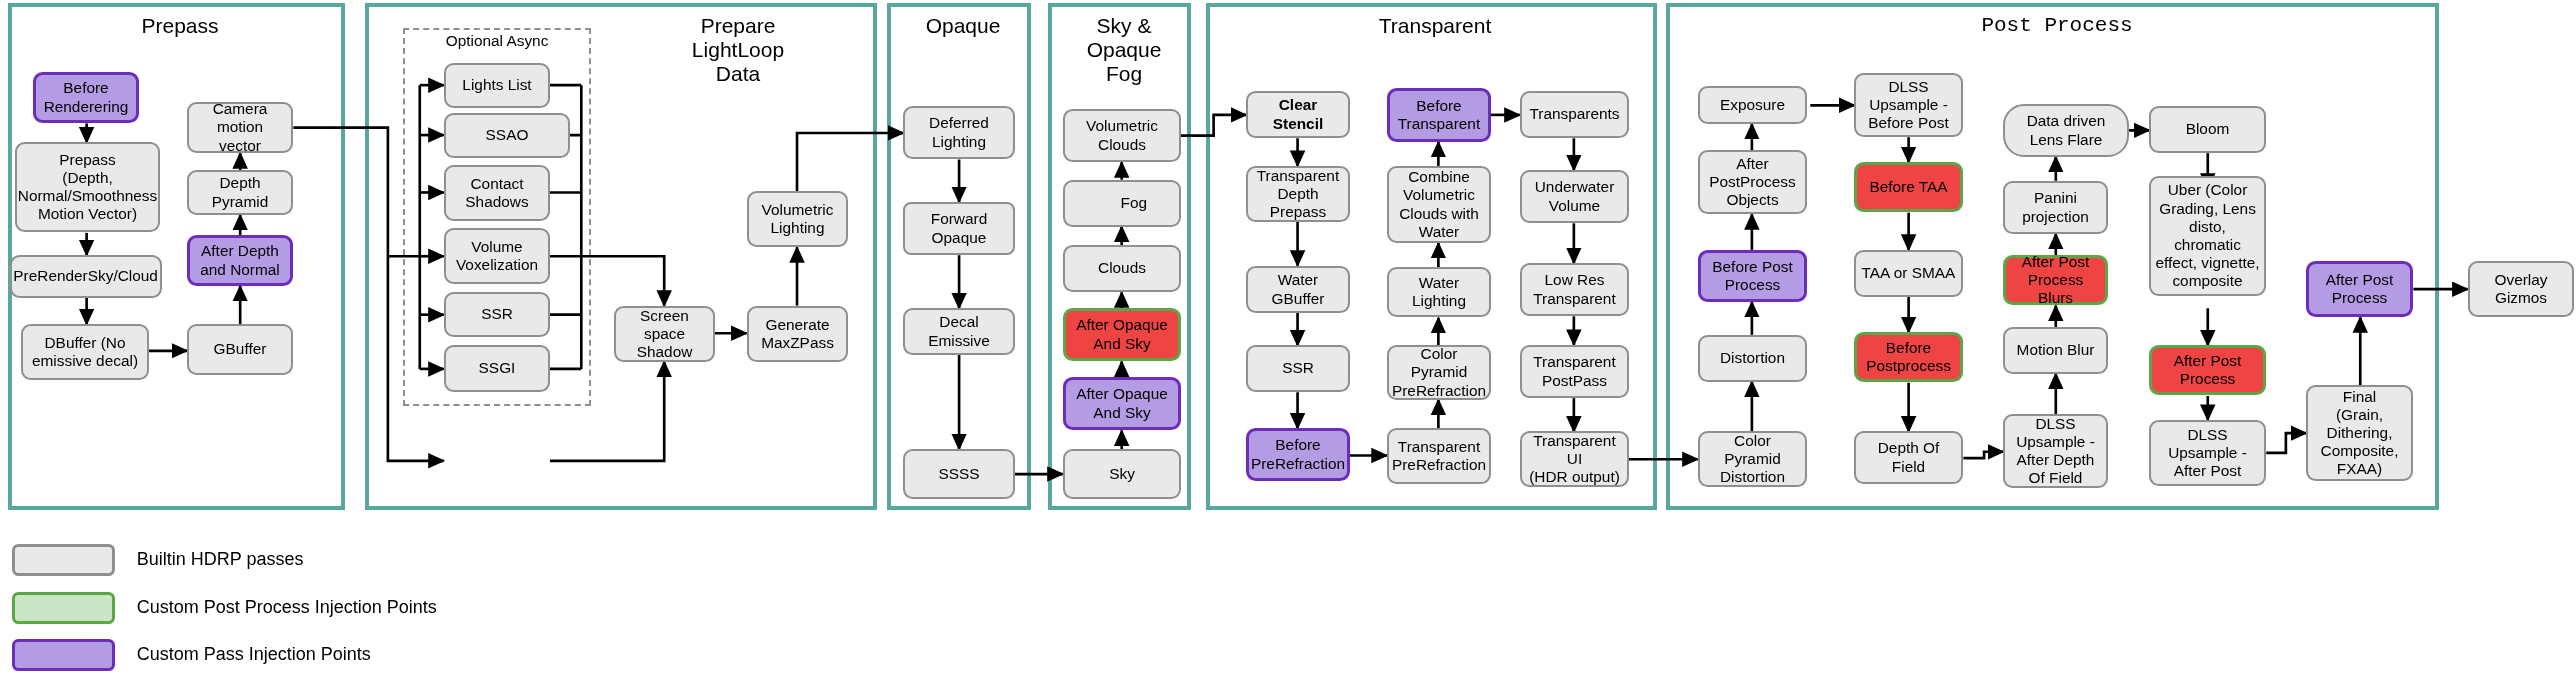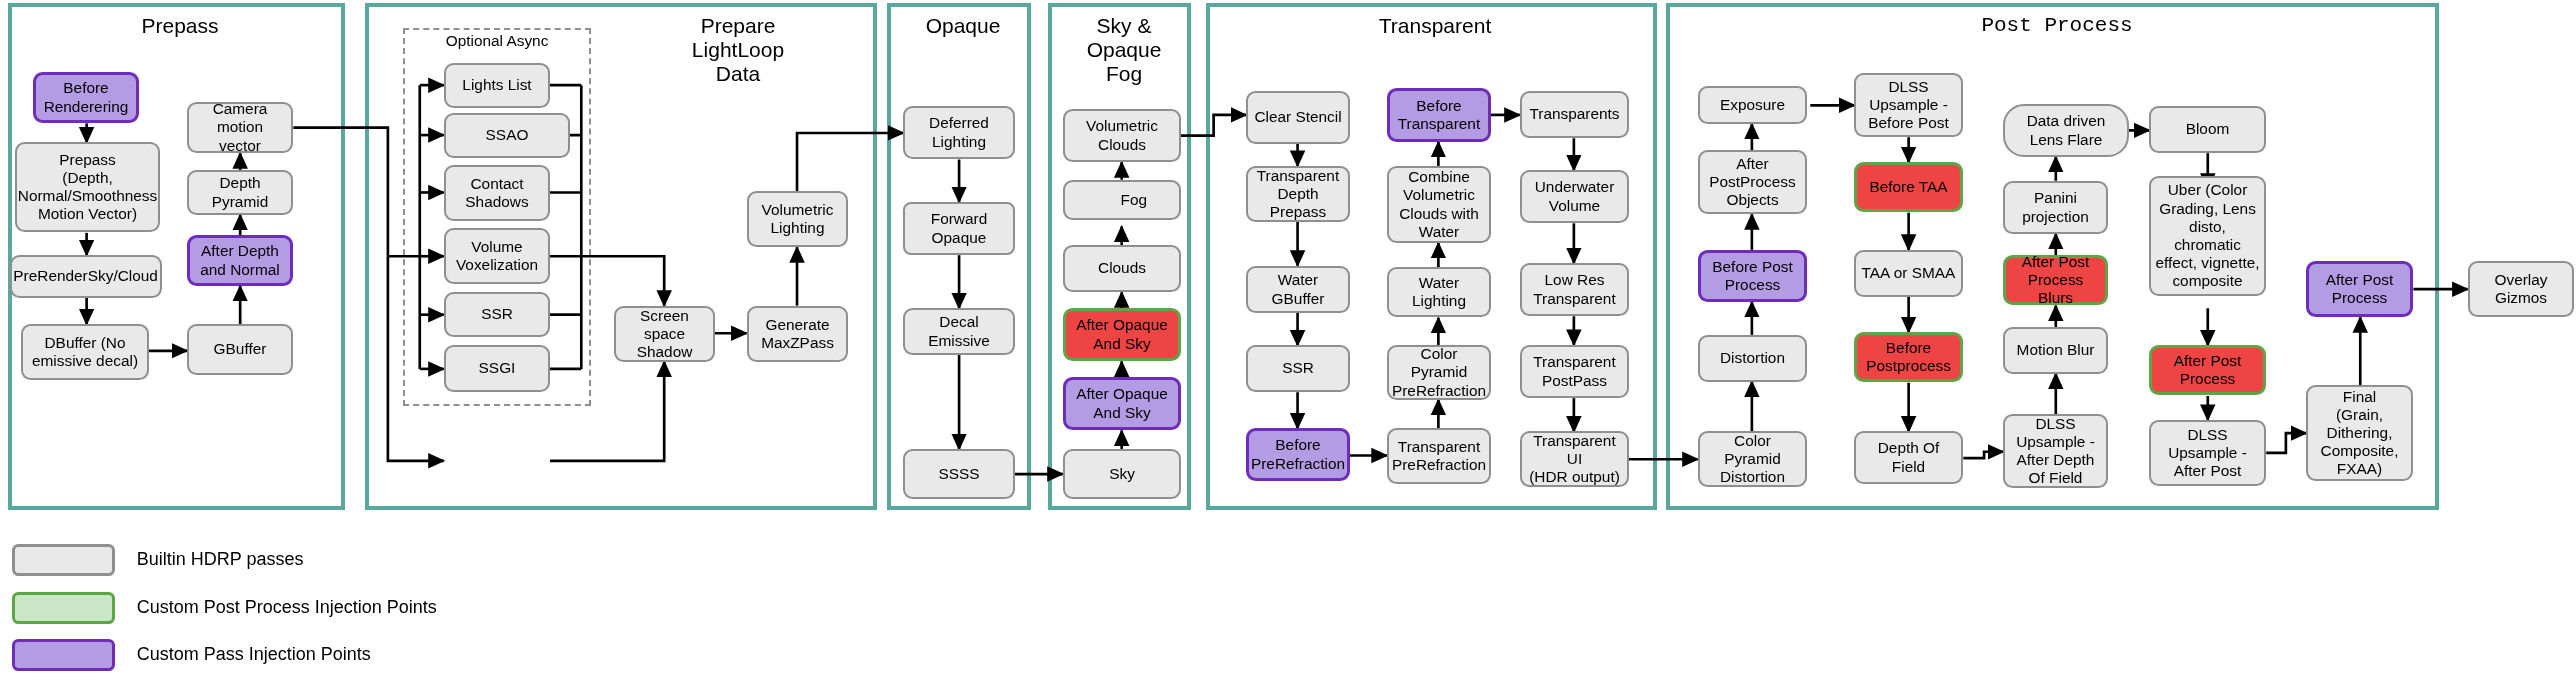--- a/index.html
+++ b/index.html
@@ -181,28 +181,28 @@
     <div class="node builtin" style="left: 747px; top: 191px; width: 101px; height: 56px; position: absolute;">Volumetric
 Lighting</div>
     <div class="node builtin" style="left: 903px; top: 106px; width: 112px; height: 53px; position: absolute;">Deferred
 Lighting</div>
     <div class="node builtin" style="left: 903px; top: 202px; width: 112px; height: 53px; position: absolute; border-radius: 8px;">Forward
 Opaque</div>
     <div class="node builtin" style="left: 903px; top: 308px; width: 112px; height: 47px; position: absolute;">Decal Emissive</div>
     <div class="node builtin" style="left: 903px; top: 449px; width: 112px; height: 50px; position: absolute;">SSSS</div>
     <div class="node builtin" style="left: 1063px; top: 109px; width: 118px; height: 53px; position: absolute;">Volumetric
 Clouds</div>
-    <div class="node builtin" style="left: 1063px; top: 180px; width: 118px; height: 40px; position: absolute; padding-left: 28px;">Fog</div>
+    <div class="node builtin" style="left: 1063px; top: 180px; width: 118px; height: 47px; position: absolute; padding-left: 28px;">Fog</div>
     <div class="node builtin" style="left: 1063px; top: 245px; width: 118px; height: 47px; position: absolute;">Clouds</div>
     <div class="node custom-pp" style="left: 1063px; top: 308px; width: 118px; height: 53px; position: absolute;">After Opaque
 And Sky</div>
     <div class="node custom-pass" style="left: 1063px; top: 377px; width: 118px; height: 53px; position: absolute;">After Opaque
 And Sky</div>
     <div class="node builtin" style="left: 1063px; top: 449px; width: 118px; height: 50px; position: absolute;">Sky</div>
-    <div class="node builtin" style="left: 1246px; top: 91px; width: 104px; height: 53px; position: absolute;">Clear Stencil</div>
+    <div class="node builtin" style="left: 1246px; top: 91px; width: 104px; height: 47px; position: absolute; font-weight: bold;">Clear Stencil</div>
     <div class="node builtin" style="left: 1246px; top: 166px; width: 104px; height: 56px; position: absolute;">Transparent
 Depth Prepass</div>
     <div class="node builtin" style="left: 1246px; top: 266px; width: 104px; height: 47px; position: absolute;">Water GBuffer</div>
     <div class="node builtin" style="left: 1246px; top: 345px; width: 104px; height: 47px; position: absolute;">SSR</div>
     <div class="node custom-pass" style="left: 1246px; top: 428px; width: 104px; height: 53px; position: absolute;">Before
 PreRefraction</div>
     <div class="node custom-pass" style="left: 1387px; top: 88px; width: 104px; height: 54px; position: absolute;">Before
 Transparent</div>
     <div class="node builtin" style="left: 1387px; top: 166px; width: 104px; height: 77px; position: absolute;">Combine
 Volumetric

